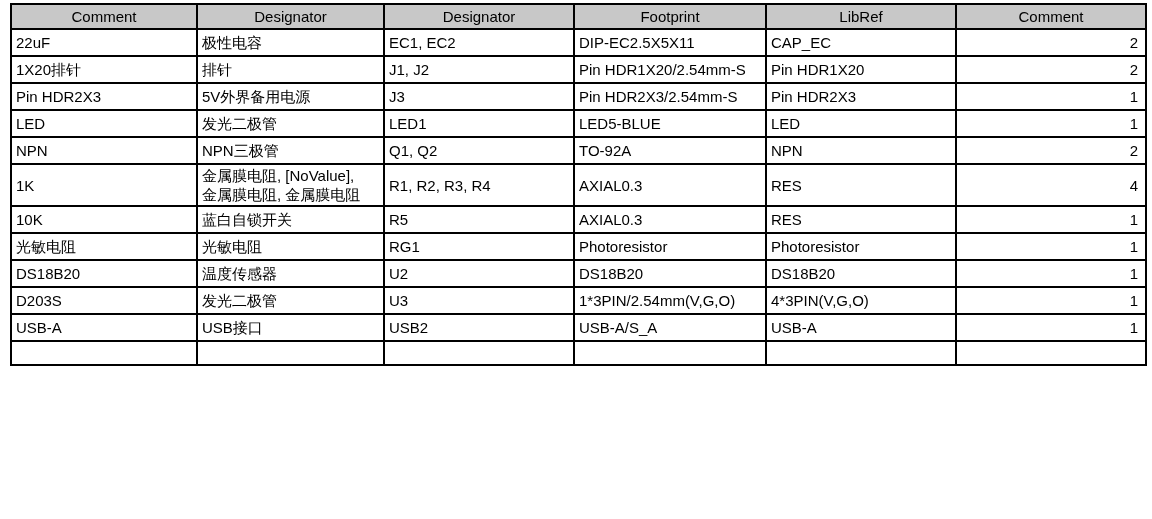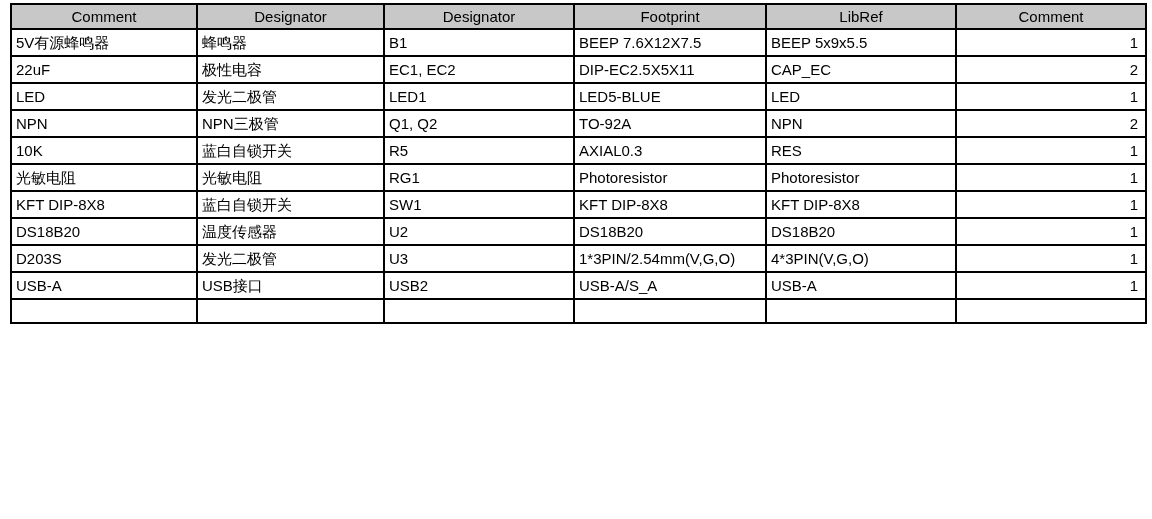--- a/index.html
+++ b/index.html
@@ -70,73 +70,82 @@
           <th>Comment</th>
           <th>Designator</th>
           <th>Designator</th>
           <th>Footprint</th>
           <th>LibRef</th>
           <th>Comment</th>
         </tr>
     </thead>
     <tbody>
         <tr>
-          <td>5V有源蜂鸣器</td>
-          <td>蜂鸣器</td>
-          <td>B1</td>
-          <td>BEEP 7.6X12X7.5</td>
-          <td>BEEP 5x9x5.5</td>
-          <td class="qty">1</td>
-        </tr>
-        <tr>
           <td>22uF</td>
           <td>极性电容</td>
           <td>EC1, EC2</td>
           <td>DIP-EC2.5X5X11</td>
           <td>CAP_EC</td>
           <td class="qty">2</td>
+        </tr>
+        <tr>
+          <td>1X20排针</td>
+          <td>排针</td>
+          <td>J1, J2</td>
+          <td>Pin HDR1X20/2.54mm-S</td>
+          <td>Pin HDR1X20</td>
+          <td class="qty">2</td>
+        </tr>
+        <tr>
+          <td>Pin HDR2X3</td>
+          <td>5V外界备用电源</td>
+          <td>J3</td>
+          <td>Pin HDR2X3/2.54mm-S</td>
+          <td>Pin HDR2X3</td>
+          <td class="qty">1</td>
         </tr>
         <tr>
           <td>LED</td>
           <td>发光二极管</td>
           <td>LED1</td>
           <td>LED5-BLUE</td>
           <td>LED</td>
           <td class="qty">1</td>
         </tr>
         <tr>
           <td>NPN</td>
           <td>NPN三极管</td>
           <td>Q1, Q2</td>
           <td>TO-92A</td>
           <td>NPN</td>
           <td class="qty">2</td>
         </tr>
         <tr>
+          <td>1K</td>
+          <td>金属膜电阻, [NoValue],
+金属膜电阻, 金属膜电阻</td>
+          <td>R1, R2, R3, R4</td>
+          <td>AXIAL0.3</td>
+          <td>RES</td>
+          <td class="qty">4</td>
+        </tr>
+        <tr>
           <td>10K</td>
           <td>蓝白自锁开关</td>
           <td>R5</td>
           <td>AXIAL0.3</td>
           <td>RES</td>
           <td class="qty">1</td>
         </tr>
         <tr>
           <td>光敏电阻</td>
           <td>光敏电阻</td>
           <td>RG1</td>
           <td>Photoresistor</td>
           <td>Photoresistor</td>
-          <td class="qty">1</td>
-        </tr>
-        <tr>
-          <td>KFT DIP-8X8</td>
-          <td>蓝白自锁开关</td>
-          <td>SW1</td>
-          <td>KFT DIP-8X8</td>
-          <td>KFT DIP-8X8</td>
           <td class="qty">1</td>
         </tr>
         <tr>
           <td>DS18B20</td>
           <td>温度传感器</td>
           <td>U2</td>
           <td>DS18B20</td>
           <td>DS18B20</td>
           <td class="qty">1</td>
         </tr>

